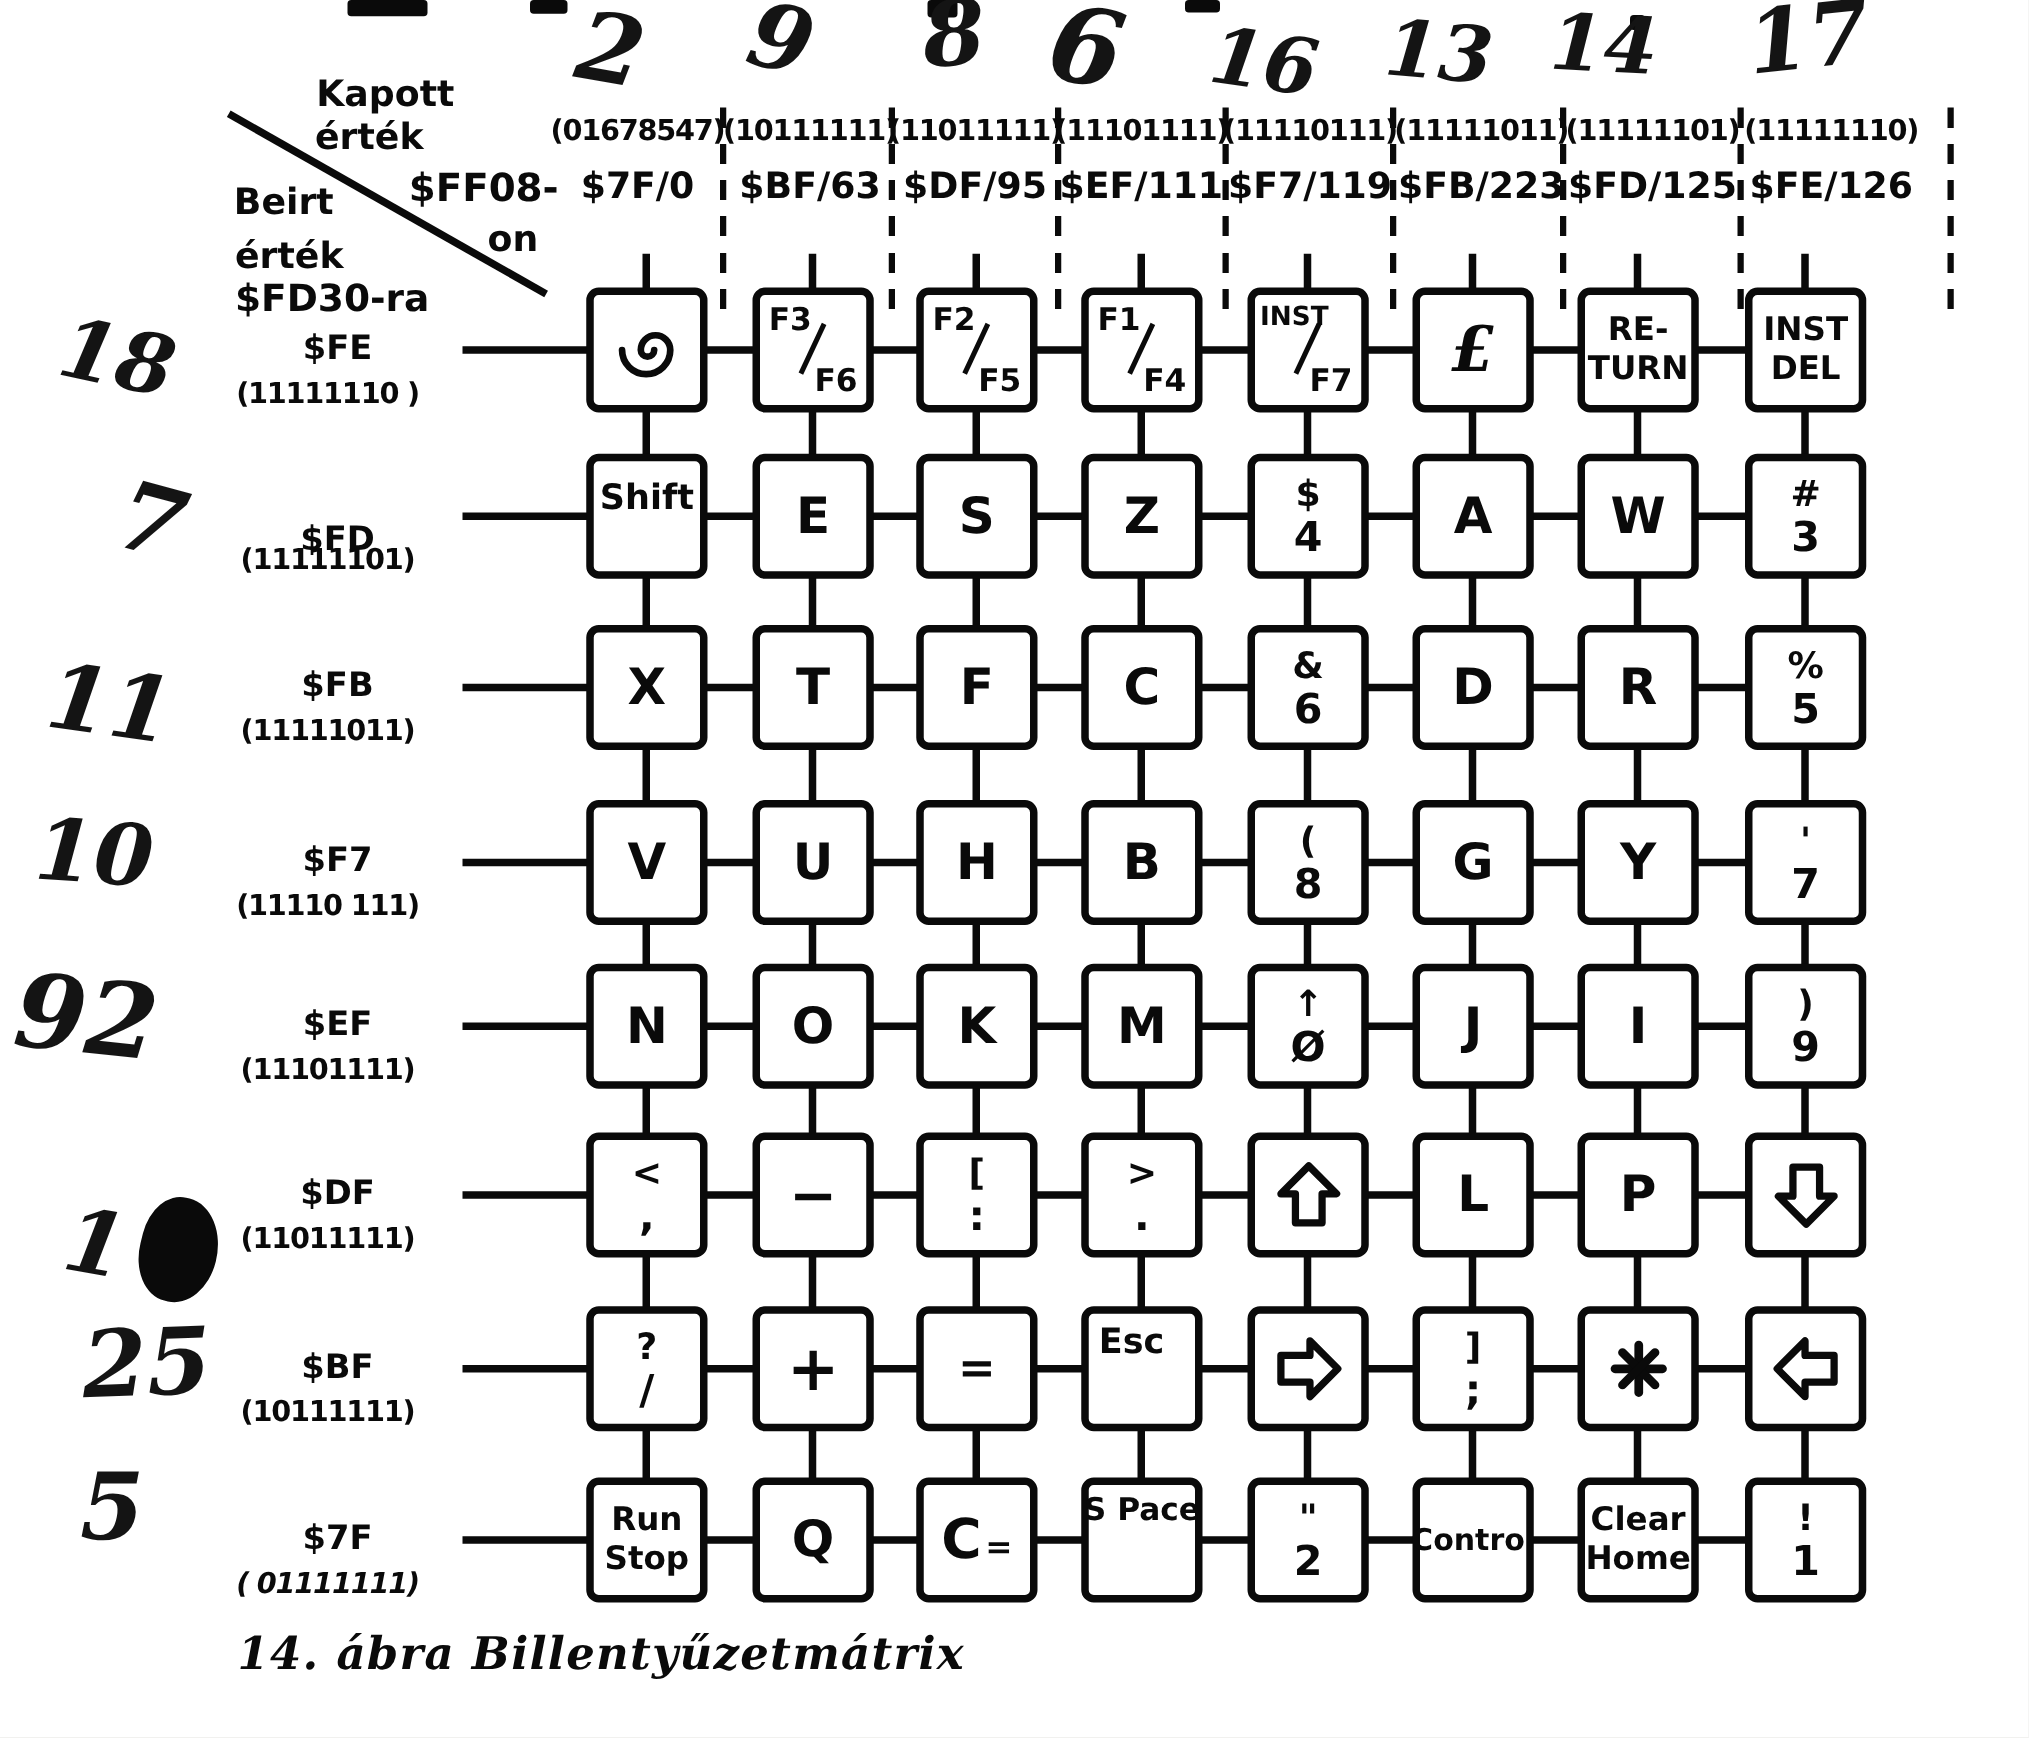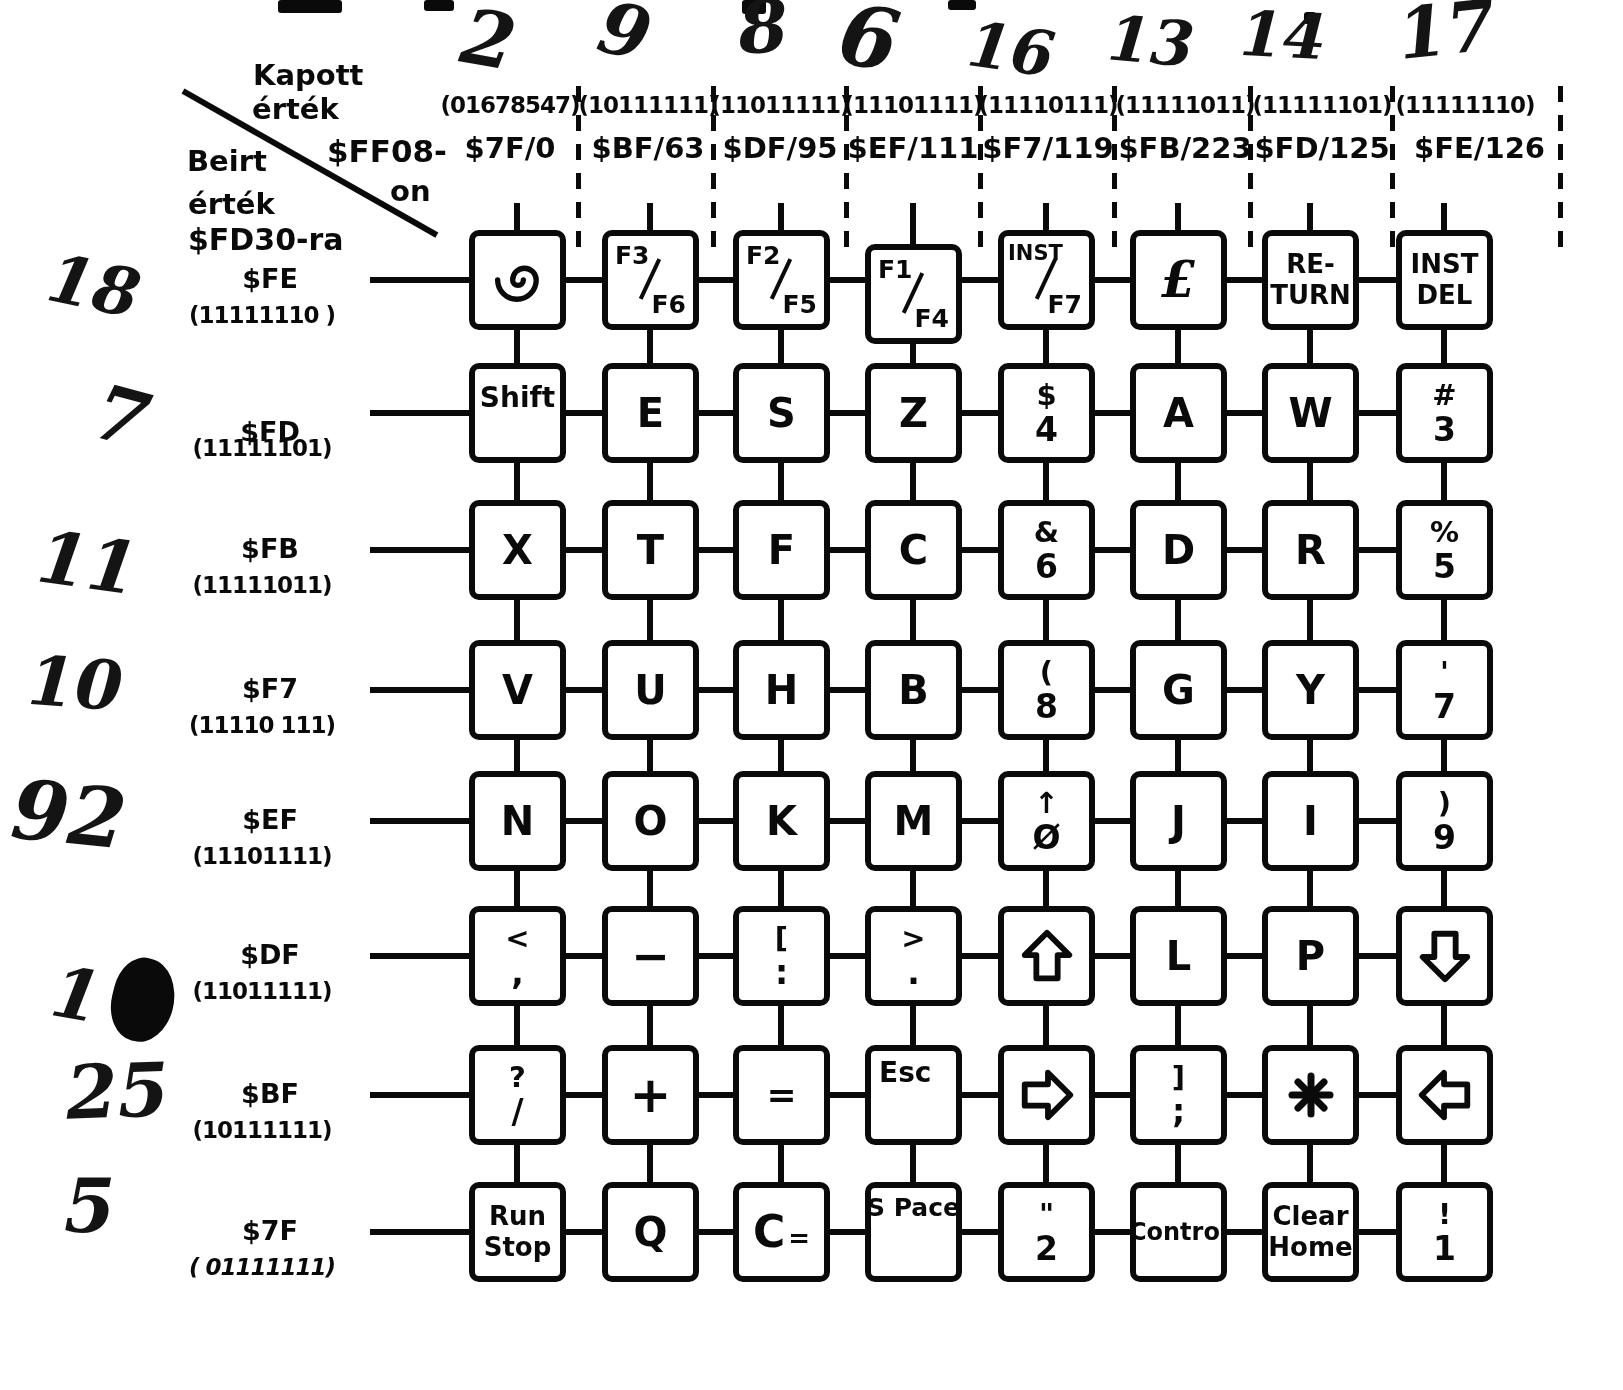--- a/index.html
+++ b/index.html
@@ -103,21 +103,21 @@
       <div class="colbin" style="left: 968px; top: 92px;">(11110111)</div>
       <div class="colval" style="left: 968px; top: 131px;">$F7/119</div>
       <div class="hand" style="left: 968px; top: 24px; font-size: 62px; transform: rotate(8deg);">16</div>
       <div class="colbin" style="left: 1105px; top: 92px;">(11111011)</div>
       <div class="colval" style="left: 1105px; top: 131px;">$FB/223</div>
       <div class="hand" style="left: 1108px; top: 16px; font-size: 62px; transform: rotate(5deg);">13</div>
       <div class="colbin" style="left: 1242px; top: 92px;">(11111101)</div>
       <div class="colval" style="left: 1242px; top: 131px;">$FD/125</div>
       <div class="hand" style="left: 1240px; top: 10px; font-size: 62px; transform: rotate(3deg);">14</div>
       <div class="colbin" style="left: 1385px; top: 92px;">(11111110)</div>
-      <div class="colval" style="left: 1385px; top: 131px; text-align: right;">$FE/126</div>
+      <div class="colval" style="left: 1385px; top: 131px;">$FE/126</div>
       <div class="hand" style="left: 1398px; top: 0px; font-size: 70px; transform: rotate(-6deg);">17</div>
       <div class="rowhex" style="top: 263px;">$FE</div>
       <div class="rowbin" style="top: 302px;">(11111110 )</div>
       <div class="hand" style="left: 48px; top: 258px; font-size: 66px; transform: rotate(12deg);">18</div>
       <div class="rowhex" style="top: 416px;">$FD</div>
       <div class="rowbin" style="top: 435px;">(11111101)</div>
       <div class="hand" style="left: 95px; top: 385px; font-size: 76px; transform: rotate(15deg);">7</div>
       <div class="rowhex" style="top: 533px;">$FB</div>
       <div class="rowbin" style="top: 572px;">(11111011)</div>
       <div class="hand" style="left: 38px; top: 532px; font-size: 72px; transform: rotate(8deg);">11</div>
@@ -149,21 +149,21 @@
           <div class="f1">F6</div>
         </div>
       </div>
       <div class="key" style="left: 733px; top: 230px;">
         <div class="frac">
           <div class="f0">F2</div>
           <div class="slash"></div>
           <div class="f1">F5</div>
         </div>
       </div>
-      <div class="key" style="left: 865px; top: 244px;">
+      <div class="key" style="left: 865px; top: 230px;">
         <div class="frac">
           <div class="f0">F1</div>
           <div class="slash"></div>
           <div class="f1">F4</div>
         </div>
       </div>
       <div class="key" style="left: 998px; top: 230px;">
         <div class="frac">
           <div class="f0" style="font-size: 21px; left: 4px;">INST</div>
           <div class="slash"></div>
@@ -417,13 +417,14 @@
         </div>
       </div>
       <div class="key" style="left: 1396px; top: 1182px;">
         <div class="stack">
           <div class="s0">!</div>
           <div class="s1">1</div>
         </div>
       </div>
     </div>
 
+  <div class="caption" style="left:190px;top:1302px">14. ábra Billentyűzetmátrix</div>
 </div>
 
 </body></html>

